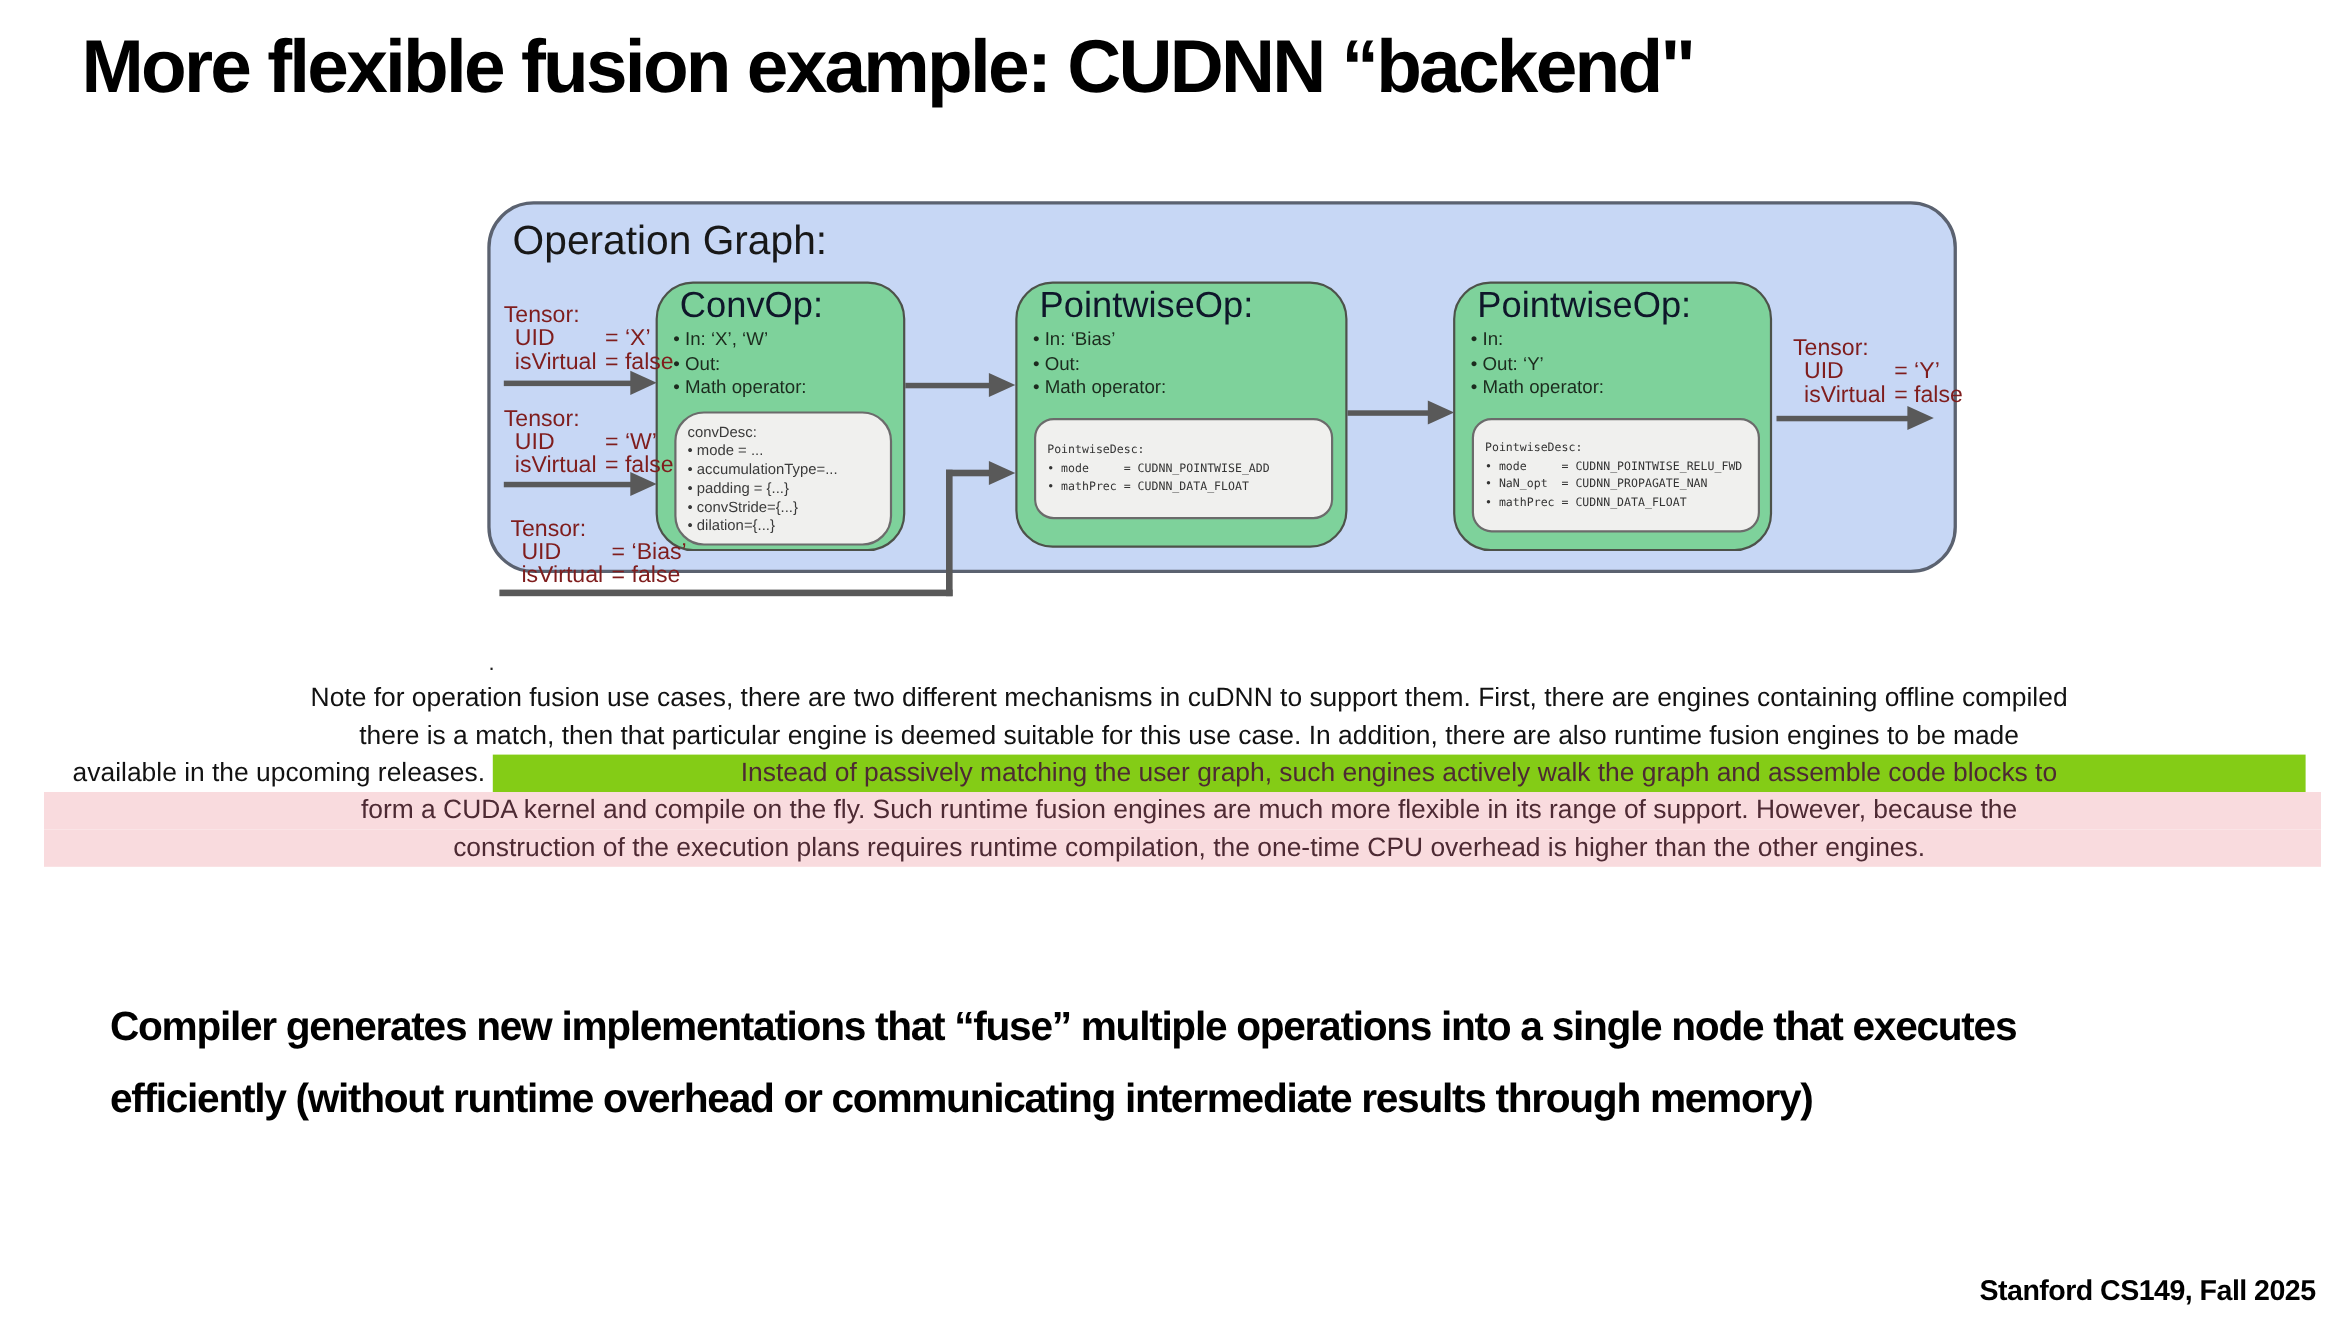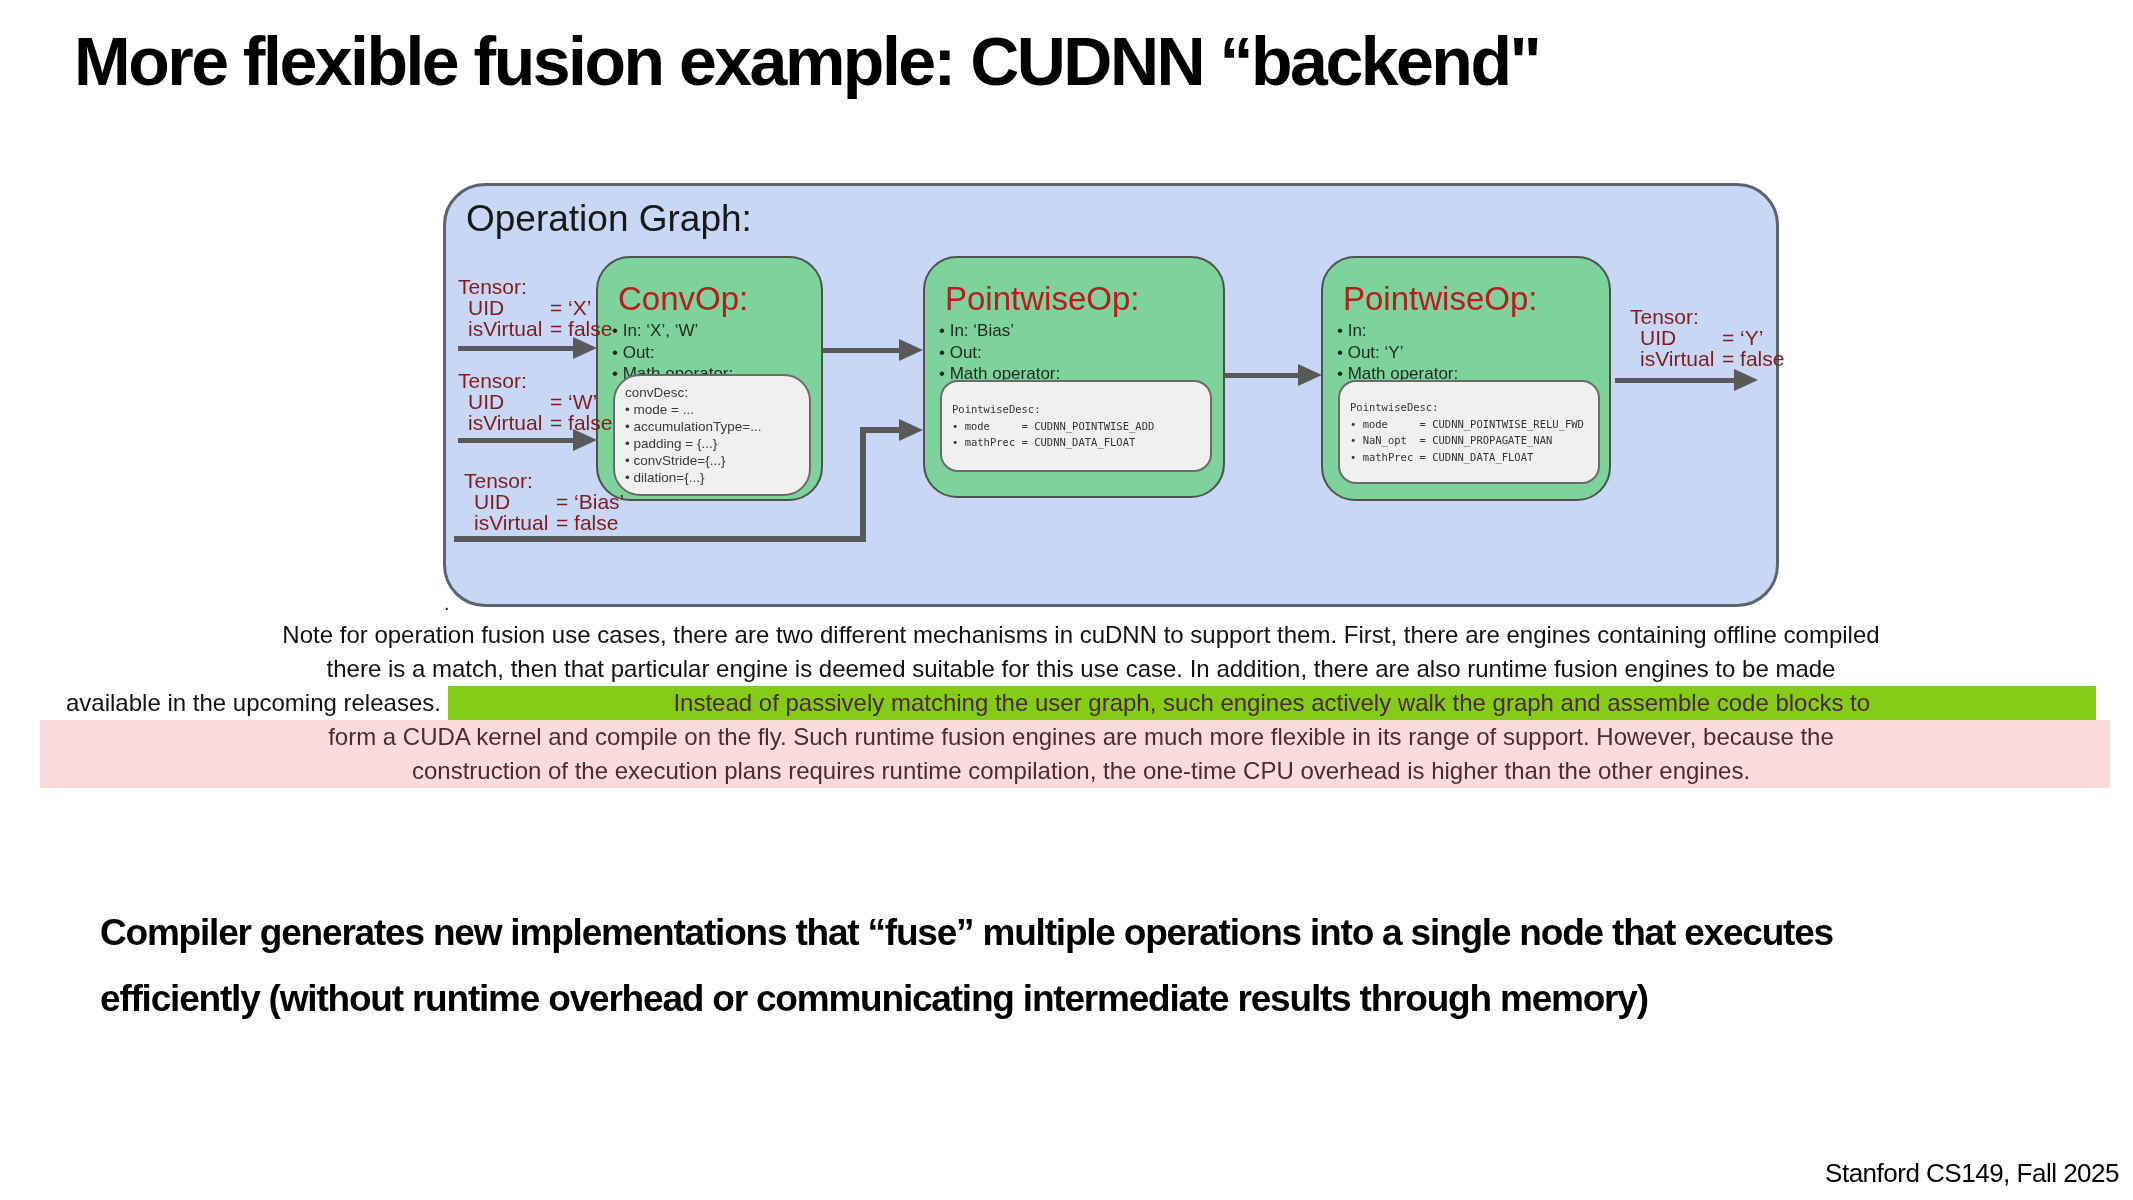--- a/index.html
+++ b/index.html
@@ -8,34 +8,34 @@
     background:#ffffff;font-family:"Liberation Sans", sans-serif;
   }
   
   .slide-title{
     position:absolute;left:74px;top:22px;width:1760px;
     font-size:68px;font-weight:800;letter-spacing:-2.5px;color:#000;
     white-space:nowrap;
   }
   
   .panel{
-    position:absolute;left:443px;top:183px;width:1336px;height:424px;
+    position:absolute;left:443px;top:183px;width:1336px;height:338px;
     background:#c7d7f5;border:3px solid #5b6270;border-radius:42px;
     box-sizing:border-box;
   }
   .panel-title{
     position:absolute;left:20px;top:12px;font-size:37px;color:#181818;
     white-space:nowrap;
   }
   .node{
     position:absolute;background:#7ed29b;border:2.5px solid #4d524a;
     border-radius:34px;box-sizing:border-box;
   }
   .node-title{
-    margin:22px 0 2px 20px;font-size:33px;color:#b91c1c;white-space:nowrap;
+    margin:0 0 2px 20px;font-size:33px;color:#0f172a;white-space:nowrap;
   }
   .node-bullets{margin:2px 0 0 14px;font-size:17px;line-height:21.5px;color:#1c2b1e;}
   .node-bullets div{white-space:pre;}
   .descbox{
     position:absolute;background:#f0f0ee;border:2px solid #6b6b6b;
     border-radius:18px;box-sizing:border-box;
     display:flex;flex-direction:column;justify-content:center;
     padding:6px 10px;
   }
   .desc-sans{font-size:13.5px;line-height:17px;color:#3a3a3a;border-radius:27px;}
@@ -64,22 +64,22 @@
   }
   .stray-dot{position:absolute;left:444px;top:592px;font-size:20px;color:#222;}
   
   .statement{
     position:absolute;left:100px;top:900px;width:1960px;
     font-size:37px;font-weight:800;letter-spacing:-1.2px;line-height:66px;color:#000;
   }
   .statement div{white-space:nowrap;}
   
   .footer{
-    position:absolute;right:14px;top:1158px;
-    font-size:26px;font-weight:400;letter-spacing:-0.5px;color:#000;
+    position:absolute;right:28px;top:1158px;
+    font-size:26px;font-weight:700;letter-spacing:-0.5px;color:#000;
     white-space:nowrap;
   }
 </style>
 </head>
 <body>
 
 <div class="slide-title">More flexible fusion example: CUDNN “backend"</div>
 
 <div class="panel">
   <div class="panel-title">Operation Graph:</div>

